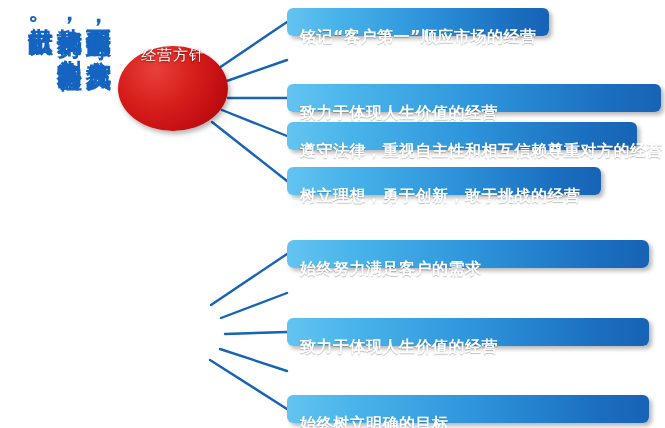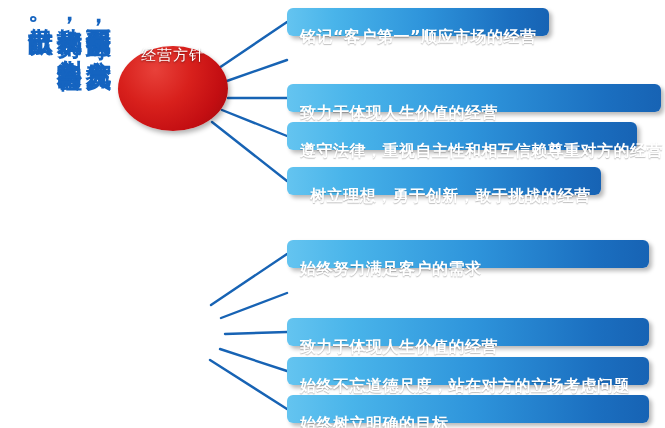--- a/index.html
+++ b/index.html
@@ -140,30 +140,27 @@
 
   <div class="bar" style="top:8px;width:262px;">
     <span class="bar-label">铭记“客户第一”顺应市场的经营</span>
   </div>
   <div class="bar" style="top:84px;width:374px;">
     <span class="bar-label">致力于体现人生价值的经营</span>
   </div>
   <div class="bar" style="top:122px;width:350px;align-items:center;">
     <span class="bar-label">遵守法律，重视自主性和相互信赖尊重对方的经营</span>
   </div>
-  <div class="bar" style="top:167px;width:314px;justify-content:center;">
+  <div class="bar" style="top:167px;width:314px;">
     <span class="bar-label">树立理想，勇于创新，敢于挑战的经营</span>
   </div>
 
-  <div class="bar" style="top:240px;width:362px;">
+  <div class="bar" style="top:240px;width:362px;border-radius:7px;">
     <span class="bar-label">始终努力满足客户的需求</span>
   </div>
   <div class="bar" style="top:318px;width:362px;">
     <span class="bar-label">致力于体现人生价值的经营</span>
-  </div>
-  <div class="bar" style="top:357px;width:362px;">
-    <span class="bar-label">始终不忘道德尺度，站在对方的立场考虑问题</span>
   </div>
   <div class="bar" style="top:395px;width:362px;">
     <span class="bar-label">始终树立明确的目标</span>
   </div>
 
 </div>
 
 </body></html>

